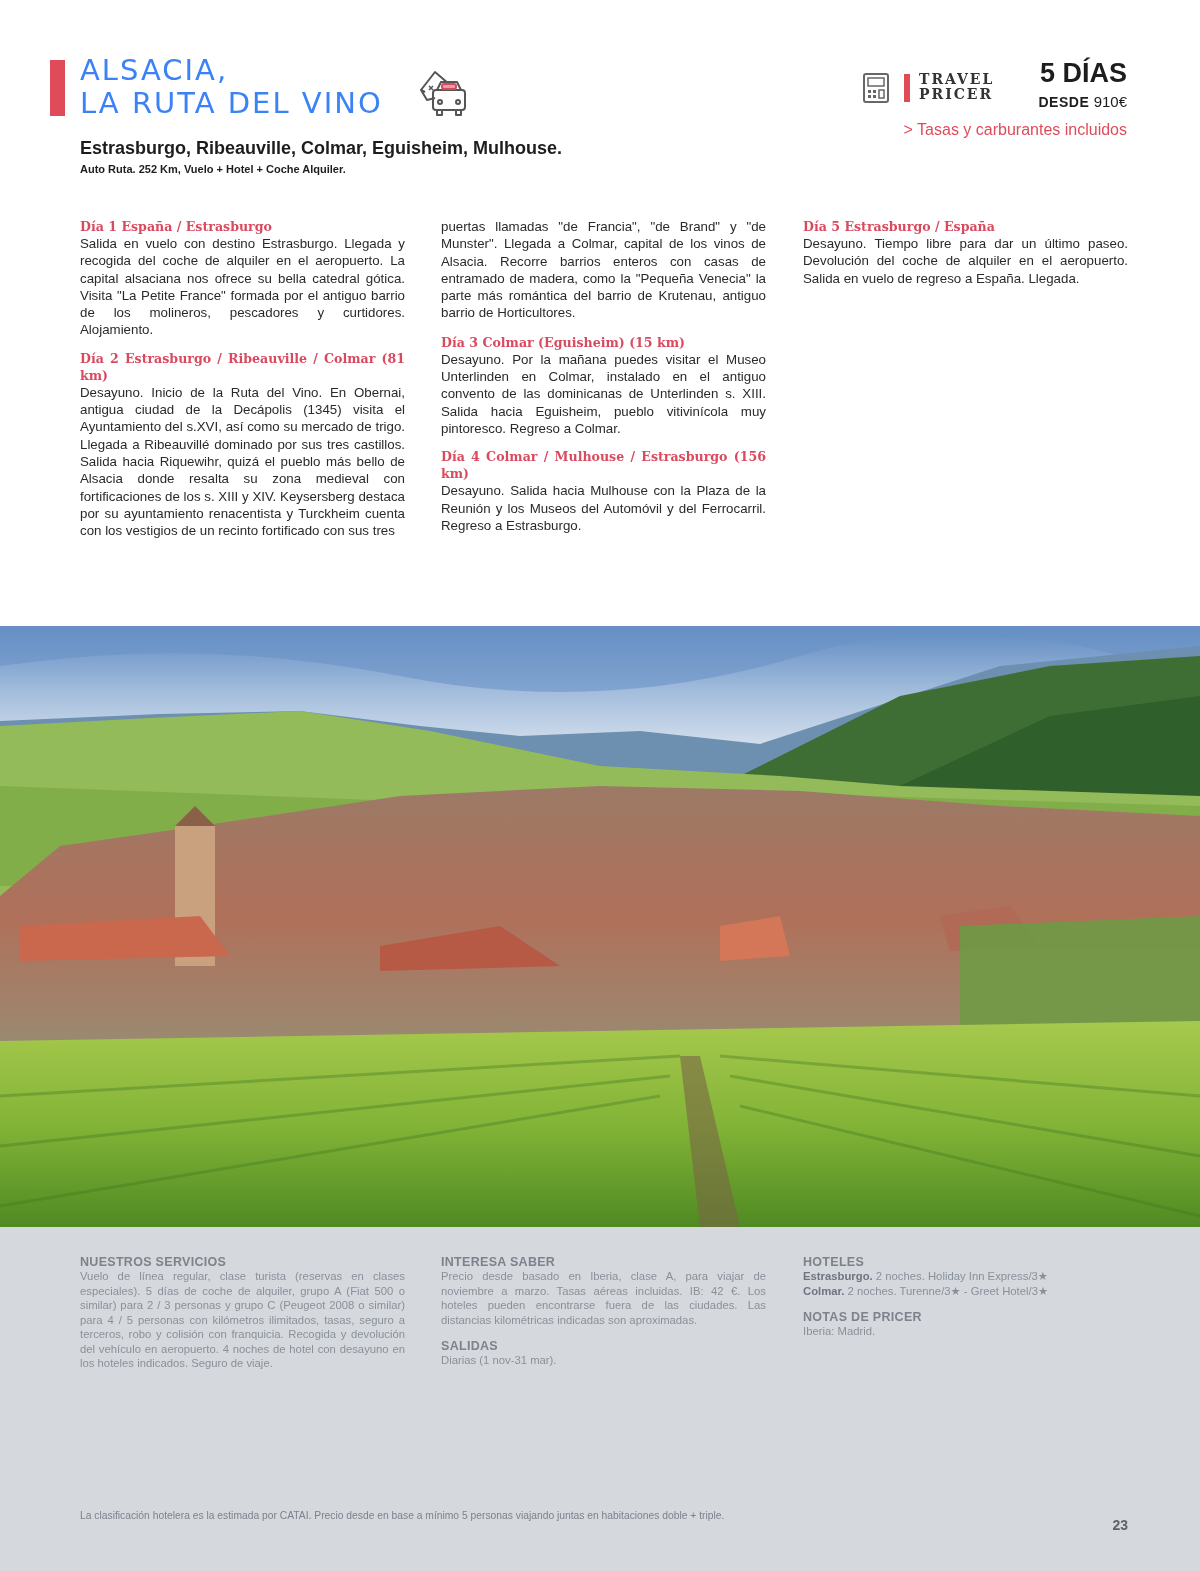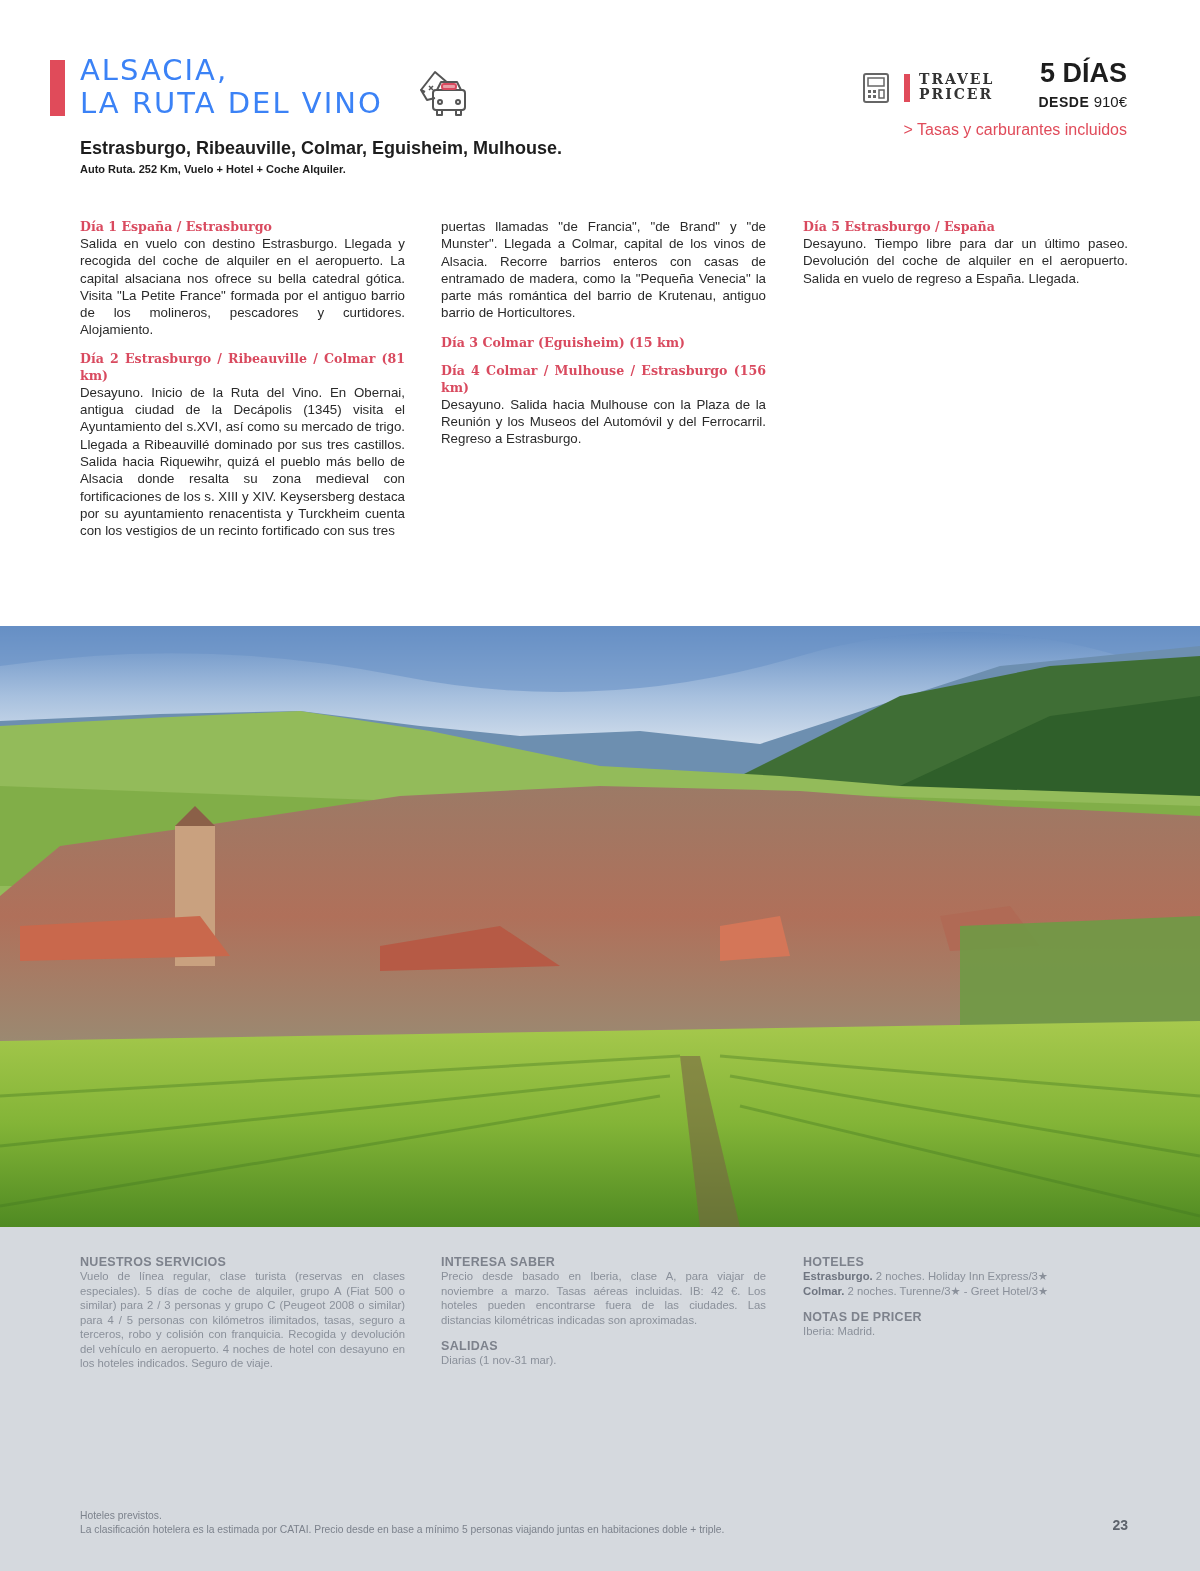--- a/index.html
+++ b/index.html
@@ -98,20 +98,21 @@
     <p class="day-text">Desayuno. Inicio de la Ruta del Vino. En Obernai, antigua ciudad de la Decápolis (1345) visita el Ayuntamiento del s.XVI, así como su mercado de trigo. Llegada a Ribeauvillé dominado por sus tres castillos. Salida hacia Riquewihr, quizá el pueblo más bello de Alsacia donde resalta su zona medieval con fortificaciones de los s. XIII y XIV. Keysersberg destaca por su ayuntamiento renacentista y Turckheim cuenta con los vestigios de un recinto fortificado con sus tres</p>
   </div>
 </div>
 
 <div class="col col2">
   <div class="day" style="margin-bottom:12px">
     <p class="day-text">puertas llamadas "de Francia", "de Brand" y "de Munster". Llegada a Colmar, capital de los vinos de Alsacia. Recorre barrios enteros con casas de entramado de madera, como la "Pequeña Venecia" la parte más romántica del barrio de Krutenau, antiguo barrio de Horticultores.</p>
   </div>
   <div class="day">
     <div class="day-title">Día 3 Colmar (Eguisheim) (15 km)</div>
+    <p class="day-text">Desayuno. Por la mañana puedes visitar el Museo Unterlinden en Colmar, instalado en el antiguo convento de las dominicanas de Unterlinden s. XIII. Salida hacia Eguisheim, pueblo vitivinícola muy pintoresco. Regreso a Colmar.</p>
   </div>
   <div class="day">
     <div class="day-title">Día 4 Colmar / Mulhouse / Estrasburgo (156 km)</div>
     <p class="day-text">Desayuno. Salida hacia Mulhouse con la Plaza de la Reunión y los Museos del Automóvil y del Ferrocarril. Regreso a Estrasburgo.</p>
   </div>
 </div>
 
 <div class="col col3">
   <div class="day">
     <div class="day-title">Día 5 Estrasburgo / España</div>
@@ -196,16 +197,15 @@
       <b>Colmar.</b><span>  2 noches. Turenne/3★ - Greet Hotel/3★</span>
     </p>
   </div>
   <div class="fblock">
     <div class="fhead">NOTAS DE PRICER</div>
     <p>Iberia: Madrid.</p>
   </div>
 </div>
 
 <div class="fine">
-  <div>Hoteles previstos.</div>
   <div>La clasificación hotelera es la estimada por CATAI. Precio desde en base a mínimo 5 personas viajando juntas en habitaciones doble + triple.</div>
 </div>
 <div class="page-num">23</div>
 
 </body></html>

